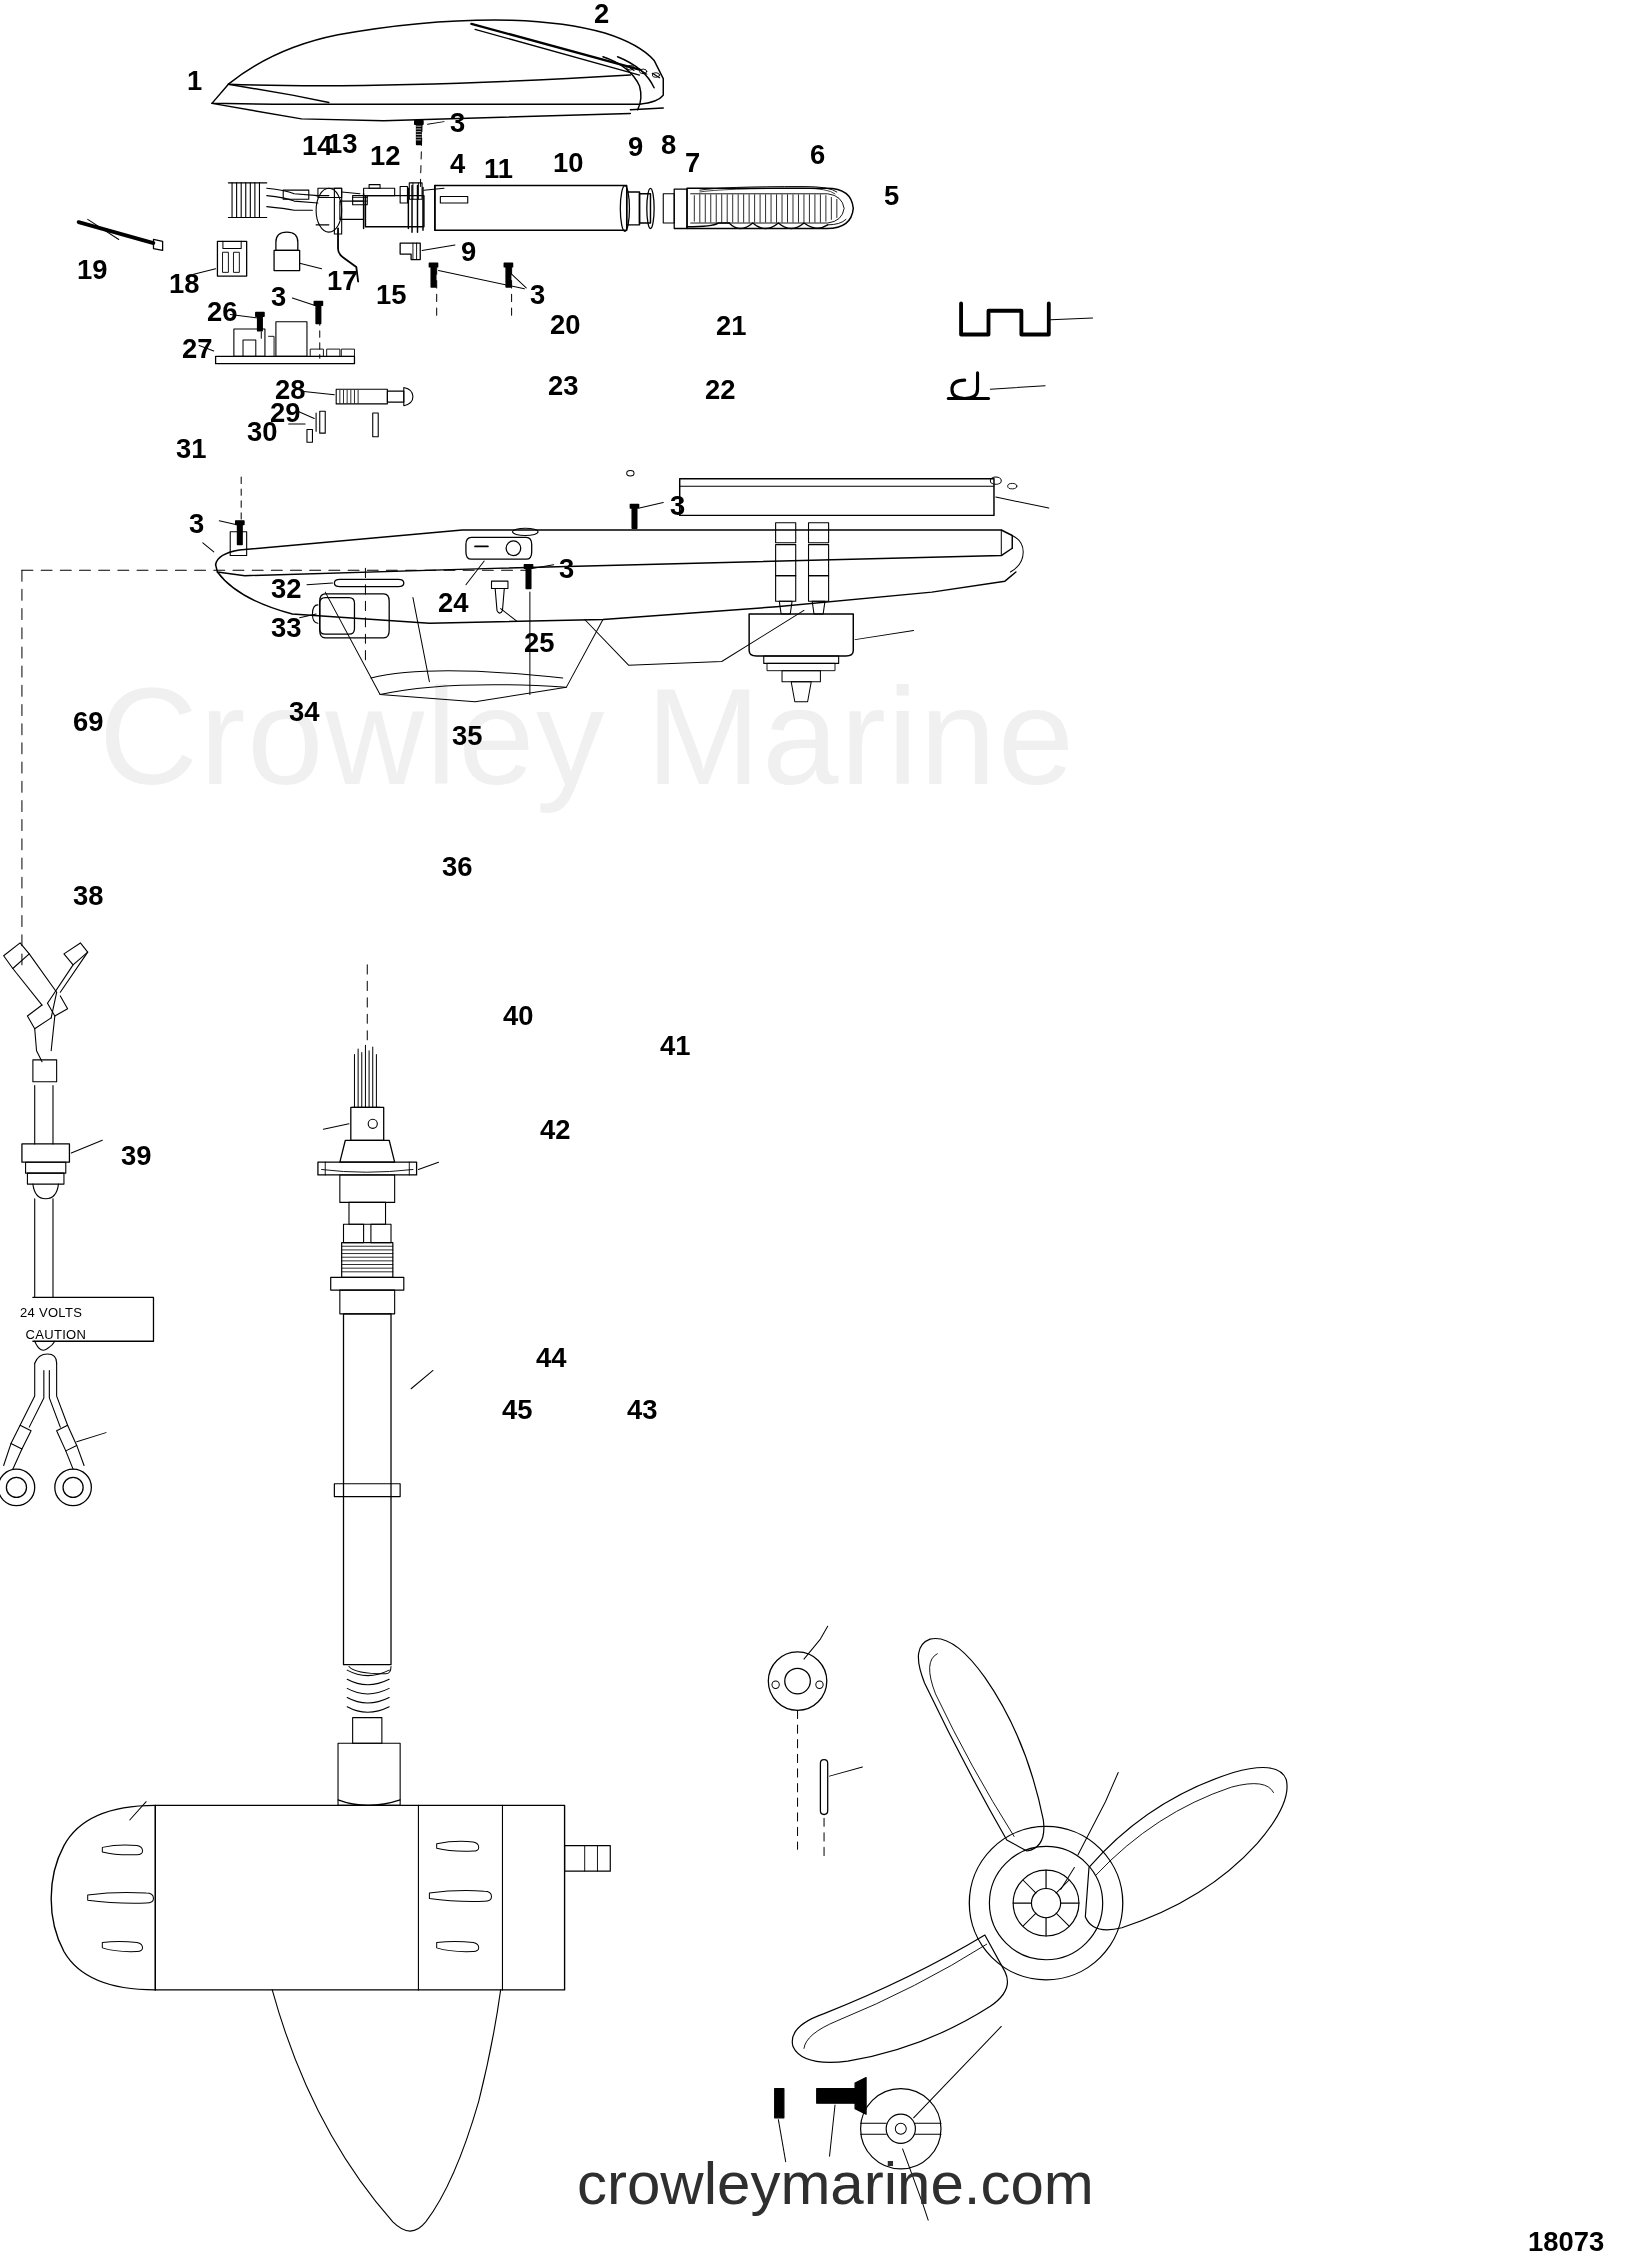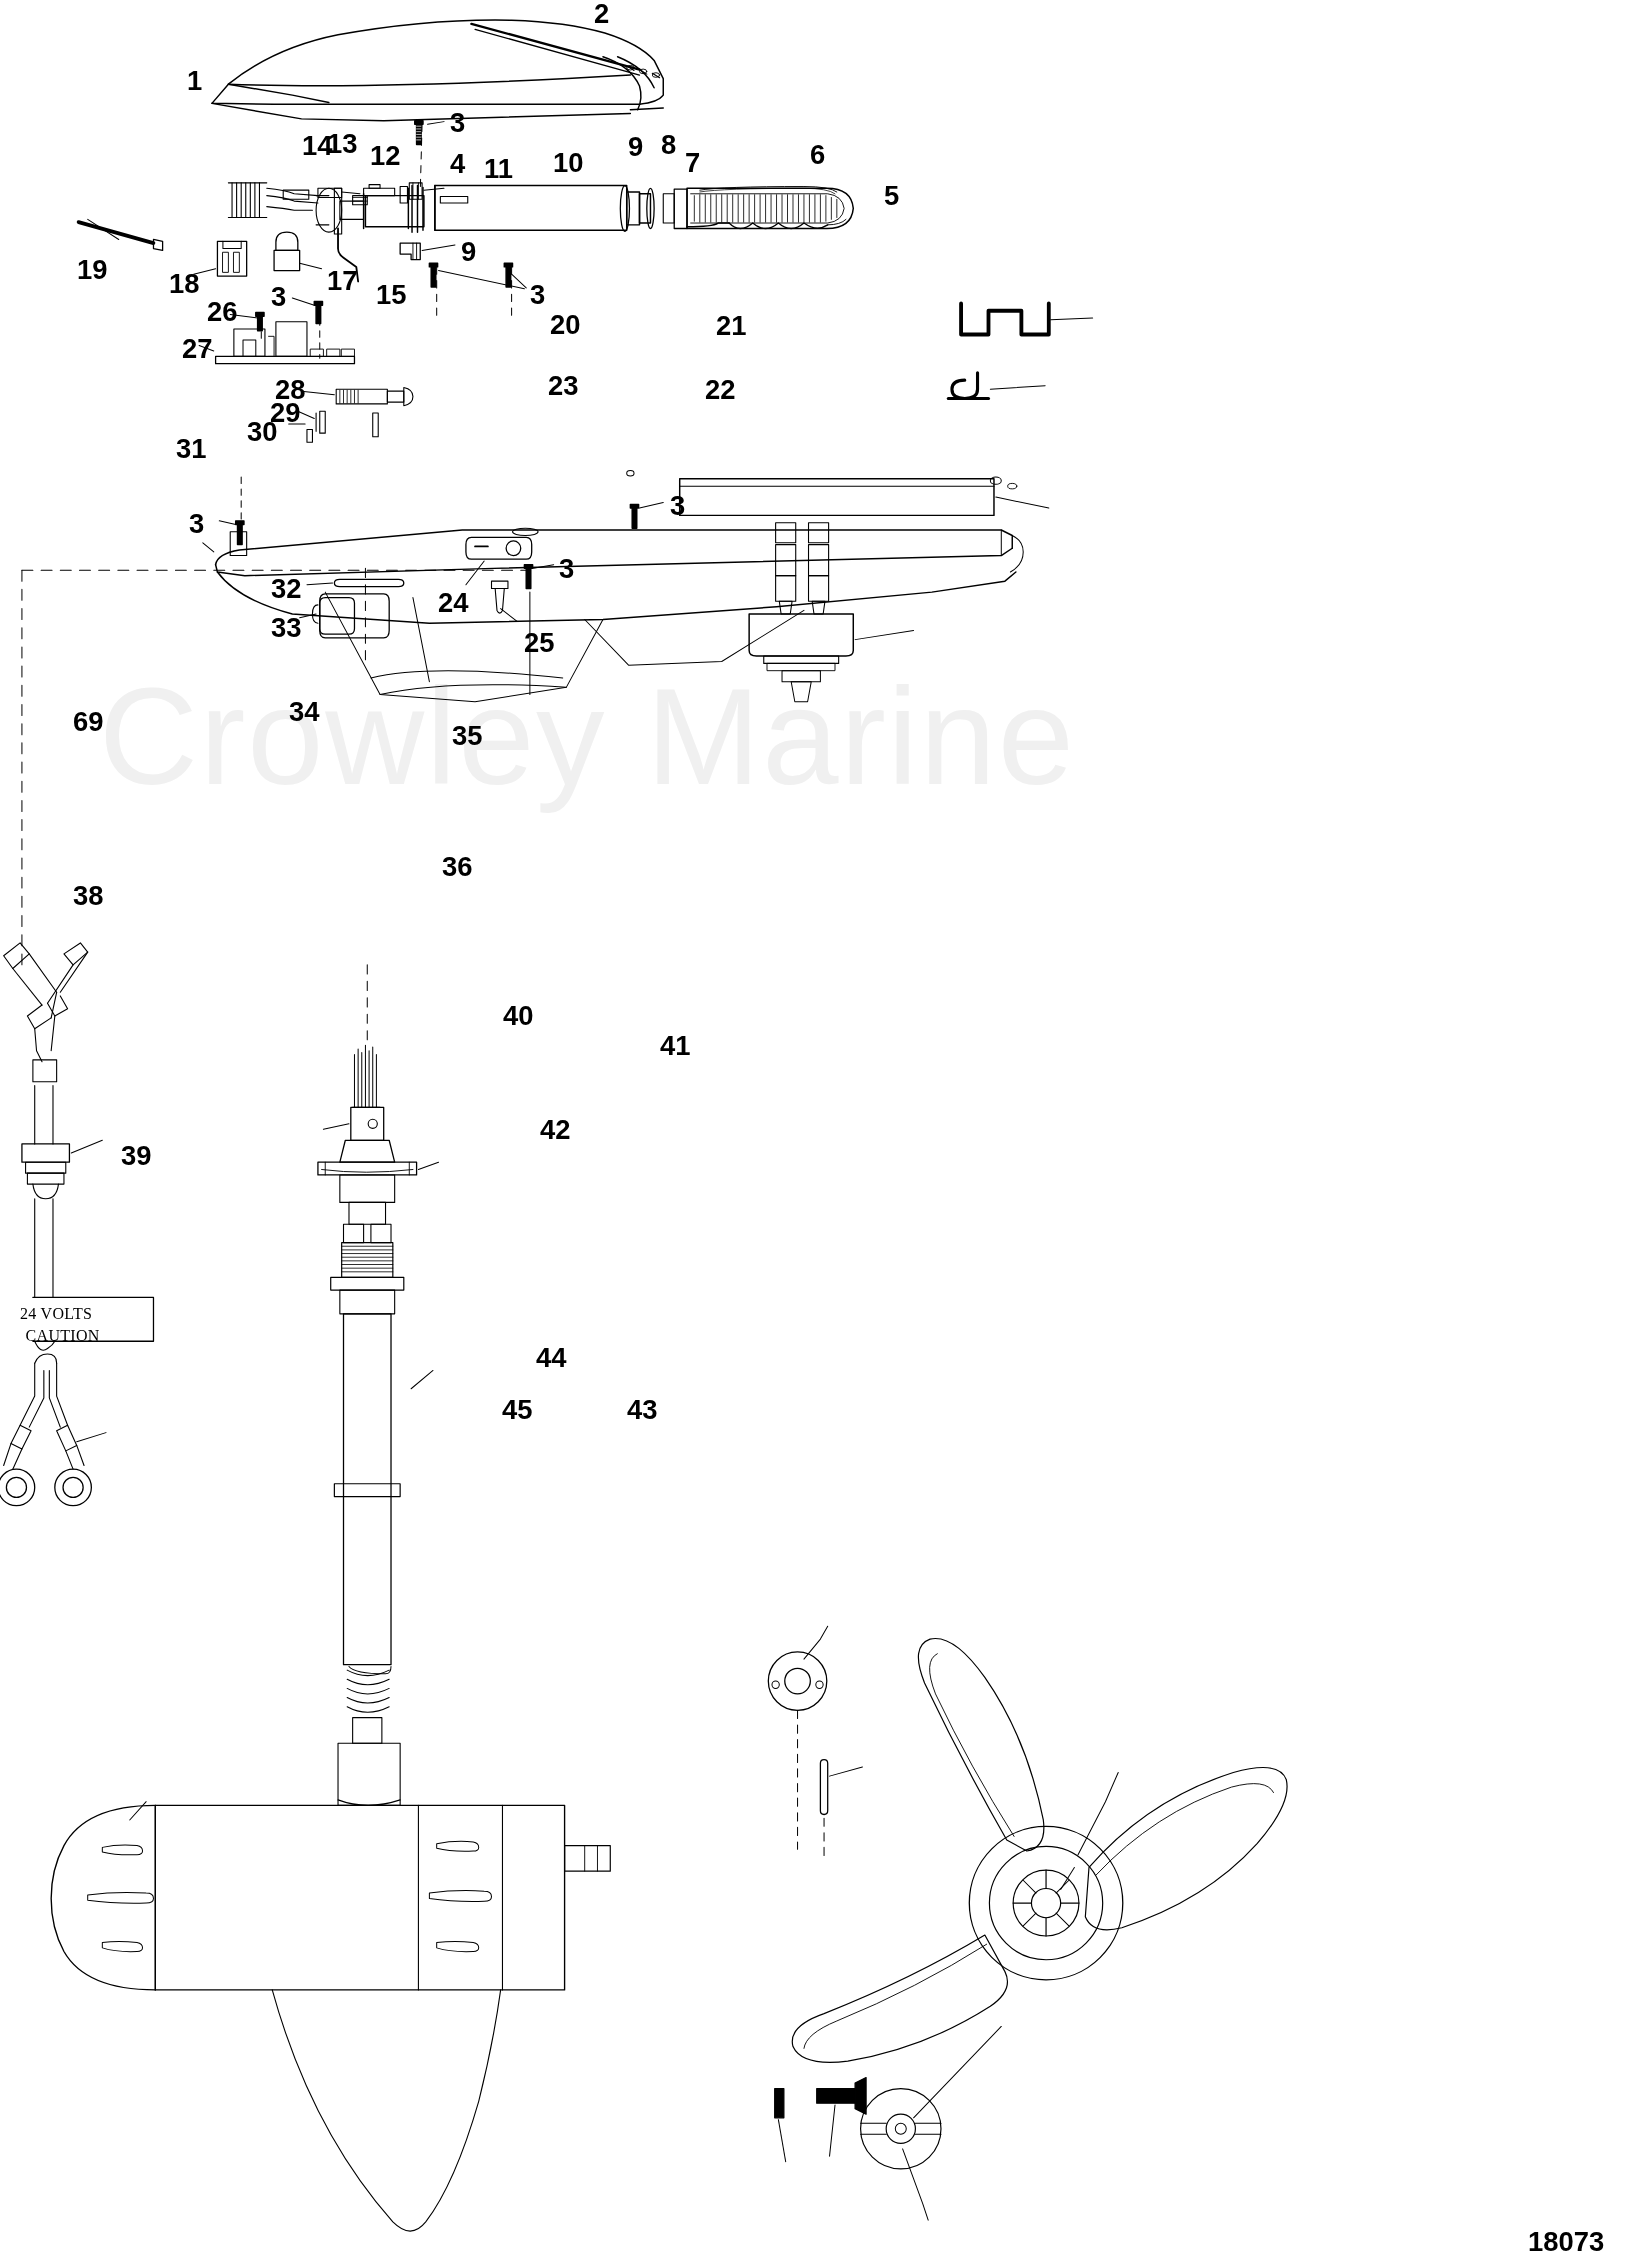--- a/index.html
+++ b/index.html
@@ -53,22 +53,22 @@
   .diagram-id {
     position: absolute;
     font-family: "Liberation Sans", sans-serif;
     font-weight: bold;
     font-size: 27.4px;
     color: #000000;
     white-space: nowrap;
   }
   .caution-text {
     position: absolute;
-    font-family: Liberation Serif, serif;
-    font-size: 16px;
+    font-family: Liberation Sans, sans-serif;
+    font-size: 13px;
     color: #000000;
     white-space: nowrap;
     letter-spacing: 0.3px;
   }
 </style>
 </head>
 <body>
 
 <div id="page">
 
@@ -577,17 +577,18 @@
       <div class="callout" style="left: 435px; top: 853px; margin-left: 7px;">36</div>
       <div class="callout" style="left: 121px; top: 1142px;">39</div>
       <div class="callout" style="left: 503px; top: 1002px;">40</div>
       <div class="callout" style="left: 660px; top: 1032px;">41</div>
       <div class="callout" style="left: 540px; top: 1116px;">42</div>
       <div class="callout" style="left: 627px; top: 1396px;">43</div>
       <div class="callout" style="left: 536px; top: 1344px;">44</div>
       <div class="callout" style="left: 502px; top: 1348px; margin-top: 48px;">45</div>
     </div>
 
+  <div class="wm-small" style="left:577px; top:2149px;">crowleymarine.com</div>
 
   <div class="diagram-id" style="left:1528px; top:2226px;">18073</div>
 
 </div>
 
 
 </body></html>

